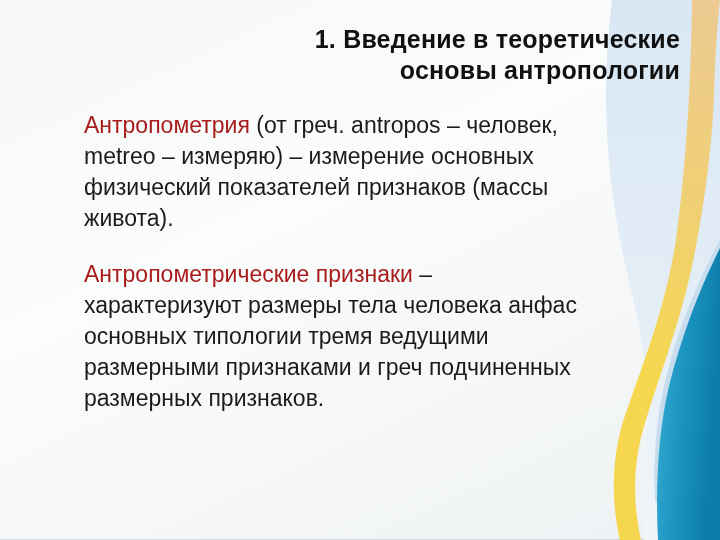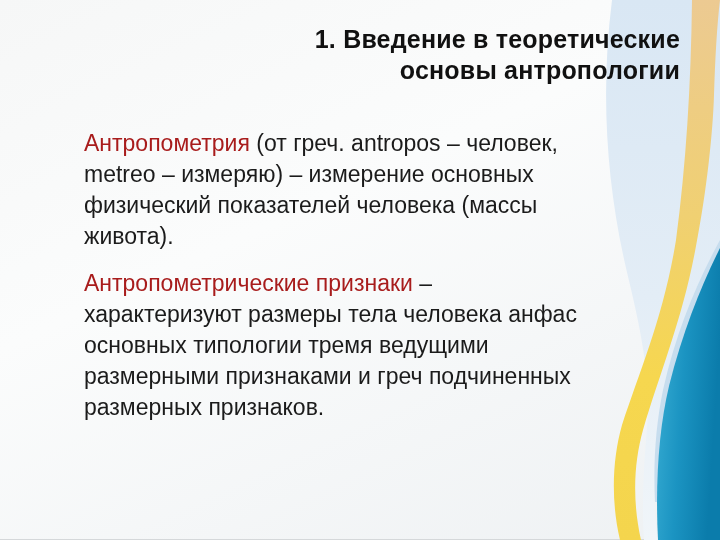--- a/index.html
+++ b/index.html
@@ -19,25 +19,25 @@
     pointer-events:none;
   }
   .title{
     position:absolute;top:24px;left:120px;width:560px;
     text-align:right;
     font-size:25px;font-weight:bold;line-height:31px;
     letter-spacing:0.2px;
     color:var(--title-text,#111111);
   }
   .body-text{
-    position:absolute;top:128px;left:84px;width:630px;
+    position:absolute;top:110px;left:84px;width:630px;
     font-size:23px;line-height:31px;
     color:var(--body-text,#1b1b1b);
   }
-  .para2{margin-top:16px;}
+  .para2{margin-top:25px;}
   .line{height:31px;white-space:nowrap;}
   .term{color:var(--term-accent,#a81c1c);}
 </style>
 </head>
 <body>
 
 <div class="slide">
 
   <svg class="deco" width="720" height="540" viewBox="0 0 720 540" aria-hidden="true">
     <defs>
@@ -67,21 +67,21 @@
   <div class="title">
     <div>1. Введение в теоретические</div>
     <div>основы антропологии</div>
   </div>
 
   <div class="body-text">
 
     <div class="para">
       <div class="line"><span class="term">Антропометрия</span><span> (от греч. antropos – человек,</span></div>
       <div class="line">metreo – измеряю) – измерение основных</div>
-      <div class="line">физический показателей человека (массы</div>
+      <div class="line">физический показателей признаков (массы</div>
       <div class="line">живота).</div>
     </div>
 
     <div class="para para2">
       <div class="line"><span class="term">Антропометрические признаки</span><span> –</span></div>
       <div class="line">характеризуют размеры тела человека анфас</div>
       <div class="line">основных типологии тремя ведущими</div>
       <div class="line">размерными признаками и греч подчиненных</div>
       <div class="line">размерных признаков.</div>
     </div>

